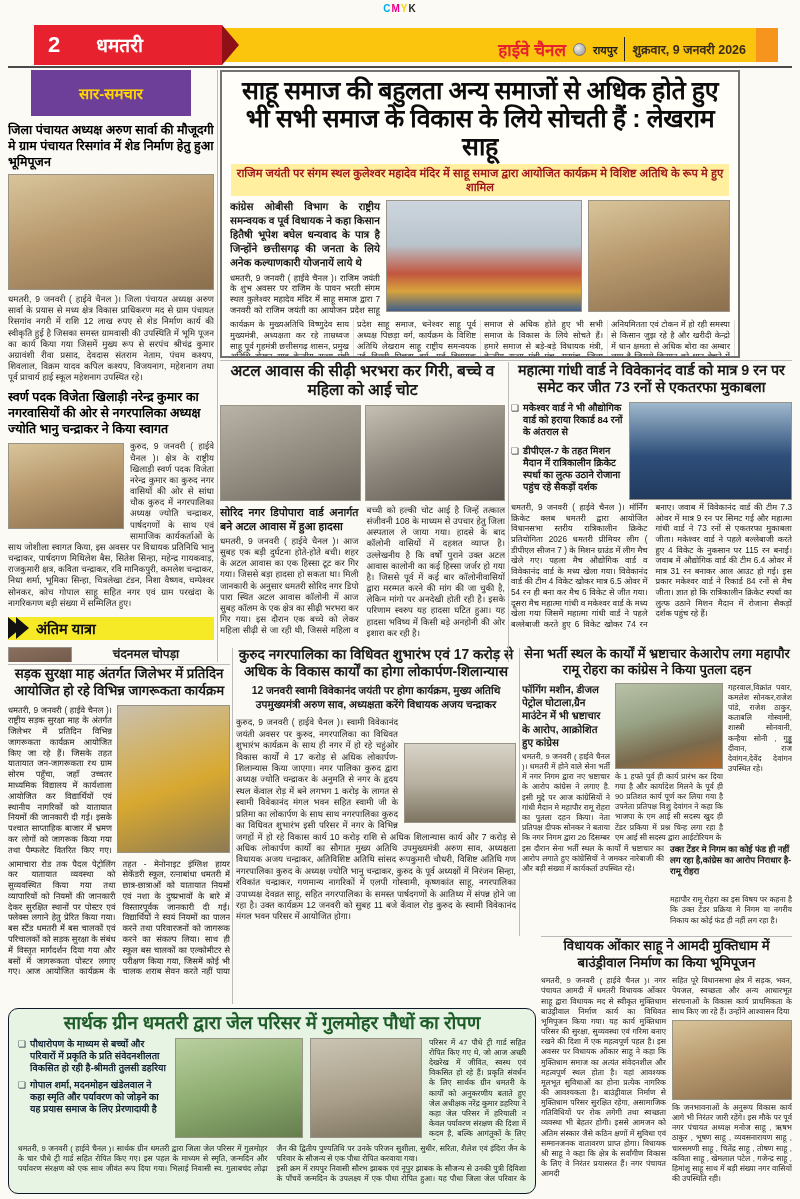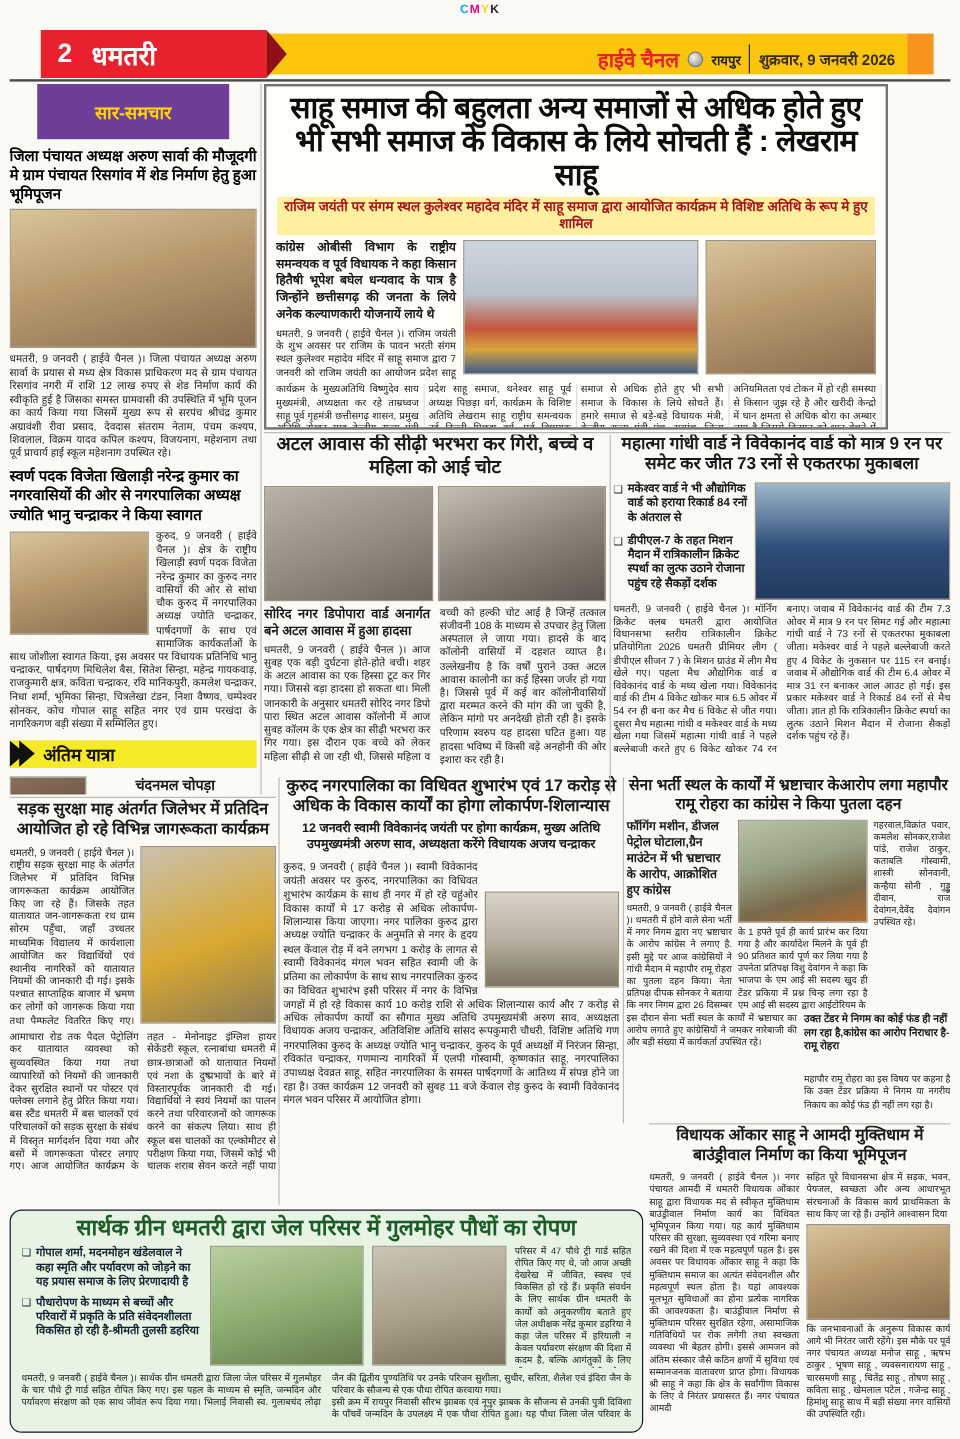--- a/index.html
+++ b/index.html
@@ -9,21 +9,21 @@
   p{margin:0;}
   
   .cmyk{position:absolute;top:3px;left:0;right:0;text-align:center;font-size:10px;font-weight:bold;letter-spacing:1px;}
   .cmyk .c{color:#00aeef}.cmyk .m{color:#ec008c}.cmyk .y{color:#f7d417}.cmyk .k{color:#231f20}
   
   .masthead{position:absolute;left:34px;top:28px;width:744px;height:34px;}
   .m-yellow{position:absolute;left:0;top:0;right:22px;bottom:0;background:#fcc50d;}
   .m-orange{position:absolute;right:0;top:0;width:22px;height:100%;background:#f7941d;}
   .m-red{position:absolute;left:0;top:-3px;width:188px;height:40px;background:#e8212e;display:flex;align-items:center;gap:16px;padding-left:14px;box-sizing:border-box;z-index:2;}
   .m-pageno{color:#fff;font-size:22px;font-weight:bold;}
-  .m-edition{color:#fff;font-size:22px;font-weight:bold;}
+  .m-edition{color:#fff;font-size:19px;font-weight:bold;margin-left:20px;}
   .m-chevron{position:absolute;left:188px;top:-3px;width:0;height:0;z-index:2;
     border-top:20px solid transparent;border-bottom:20px solid transparent;border-left:17px solid #8f1016;}
   .m-right{position:absolute;right:32px;top:4px;height:100%;display:flex;align-items:center;gap:7px;}
   .brand{color:#e8212e;font-weight:bold;font-size:17px;}
   .brand-ball{width:11px;height:11px;border-radius:50%;background:radial-gradient(circle at 35% 35%,#f4f0e6,#8d8d8d);border:1px solid #777;}
   .city{font-size:11px;font-weight:bold;color:#1d1d1d;}
   .m-sep{width:1px;height:24px;background:#222;}
   .mdate{font-size:12.5px;font-weight:bold;color:#3a2c1a;}
   .mast-rule{position:absolute;left:8px;right:8px;top:66px;border-top:2px solid #4a4a4a;}
   
@@ -260,24 +260,24 @@
       <p class="t76 just">महापौर रामू रोहरा का इस विषय पर कहना है कि उक्त टेंडर प्रक्रिया मे निगम या नगरीय निकाय का कोई फंड ही नहीं लग रहा है।</p>
     </div>
   </div>
 </div>
 
 <div class="green">
   <div class="green-h">सार्थक ग्रीन धमतरी द्वारा जेल परिसर में गुलमोहर पौधों का रोपण</div>
   <div class="green-row">
     <div class="green-bullets">
       <div class="gbullet">
-          <span>गोपाल शर्मा, मदनमोहन खंडेलवाल ने कहा  स्मृति और पर्यावरण को जोड़ने का यह प्रयास समाज के लिए प्रेरणादायी है</span>
+          <span>पौधारोपण के माध्यम से बच्चों और परिवारों में प्रकृति के प्रति संवेदनशीलता विकसित हो रही है-श्रीमती तुलसी डहरिया</span>
         </div>
       <div class="gbullet">
-          <span>पौधारोपण के माध्यम से बच्चों और परिवारों में प्रकृति के प्रति संवेदनशीलता विकसित हो रही है-श्रीमती तुलसी डहरिया</span>
+          <span>गोपाल शर्मा, मदनमोहन खंडेलवाल ने कहा  स्मृति और पर्यावरण को जोड़ने का यह प्रयास समाज के लिए प्रेरणादायी है</span>
         </div>
     </div>
     <div class="photo ph-green green-photo1"></div>
     <div class="photo ph-ground green-photo2"></div>
     <p class="green-c4 t76 just">परिसर में 47 पौधे ट्री गार्ड सहित रोपित किए गए थे, जो आज अच्छी देखरेख में जीवित, स्वस्थ एवं विकसित हो रहे हैं। प्रकृति संवर्धन के लिए सार्थक ग्रीन धमतरी के कार्यों को अनुकरणीय बताते हुए जेल अधीक्षक नरेंद्र कुमार डहरिया ने कहा जेल परिसर में हरियाली न केवल पर्यावरण संरक्षण की दिशा में कदम है, बल्कि आगंतुकों के लिए भी राहत का माध्यम बनेगी। गोपाल शर्मा एवं मदन मोहन खंडेलवाल ने कहा स्मृति और पर्यावरण को जोड़ने का यह प्रयास समाज के लिए प्रेरणादायी है।</p>
   </div>
   <div class="green-cols just">
     <p>धमतरी, 9 जनवरी ( हाईवे चैनल )। सार्थक ग्रीन धमतरी द्वारा जिला जेल परिसर में गुलमोहर के चार पौधे ट्री गार्ड सहित रोपित किए गए। इस पहल के माध्यम से स्मृति, जन्मदिन और पर्यावरण संरक्षण को एक साथ जीवंत रूप दिया गया। भिलाई निवासी स्व. गुलाबचंद लोढ़ा जैन की द्वितीय पुण्यतिथि पर उनके परिजन सुशीला, सुधीर, सरिता, शैलेश एवं इंदिरा जैन के परिवार के सौजन्य से एक पौधा रोपित करवाया गया।</p>
     <p>इसी क्रम में रायपुर निवासी सौरभ झाबक एवं नूपुर झाबक के सौजन्य से उनकी पुत्री दिविशा के पाँचवें जन्मदिन के उपलक्ष्य में एक पौधा रोपित हुआ। यह पौधा जिला जेल परिवार के अधिकारियों की महिला सदस्यों श्रीमती तुलसी डहरिया, श्रीमती शांति निषाद, श्रीमती कौशल्या चौधरी द्वारा रोपित किया गया।</p>
   </div>

